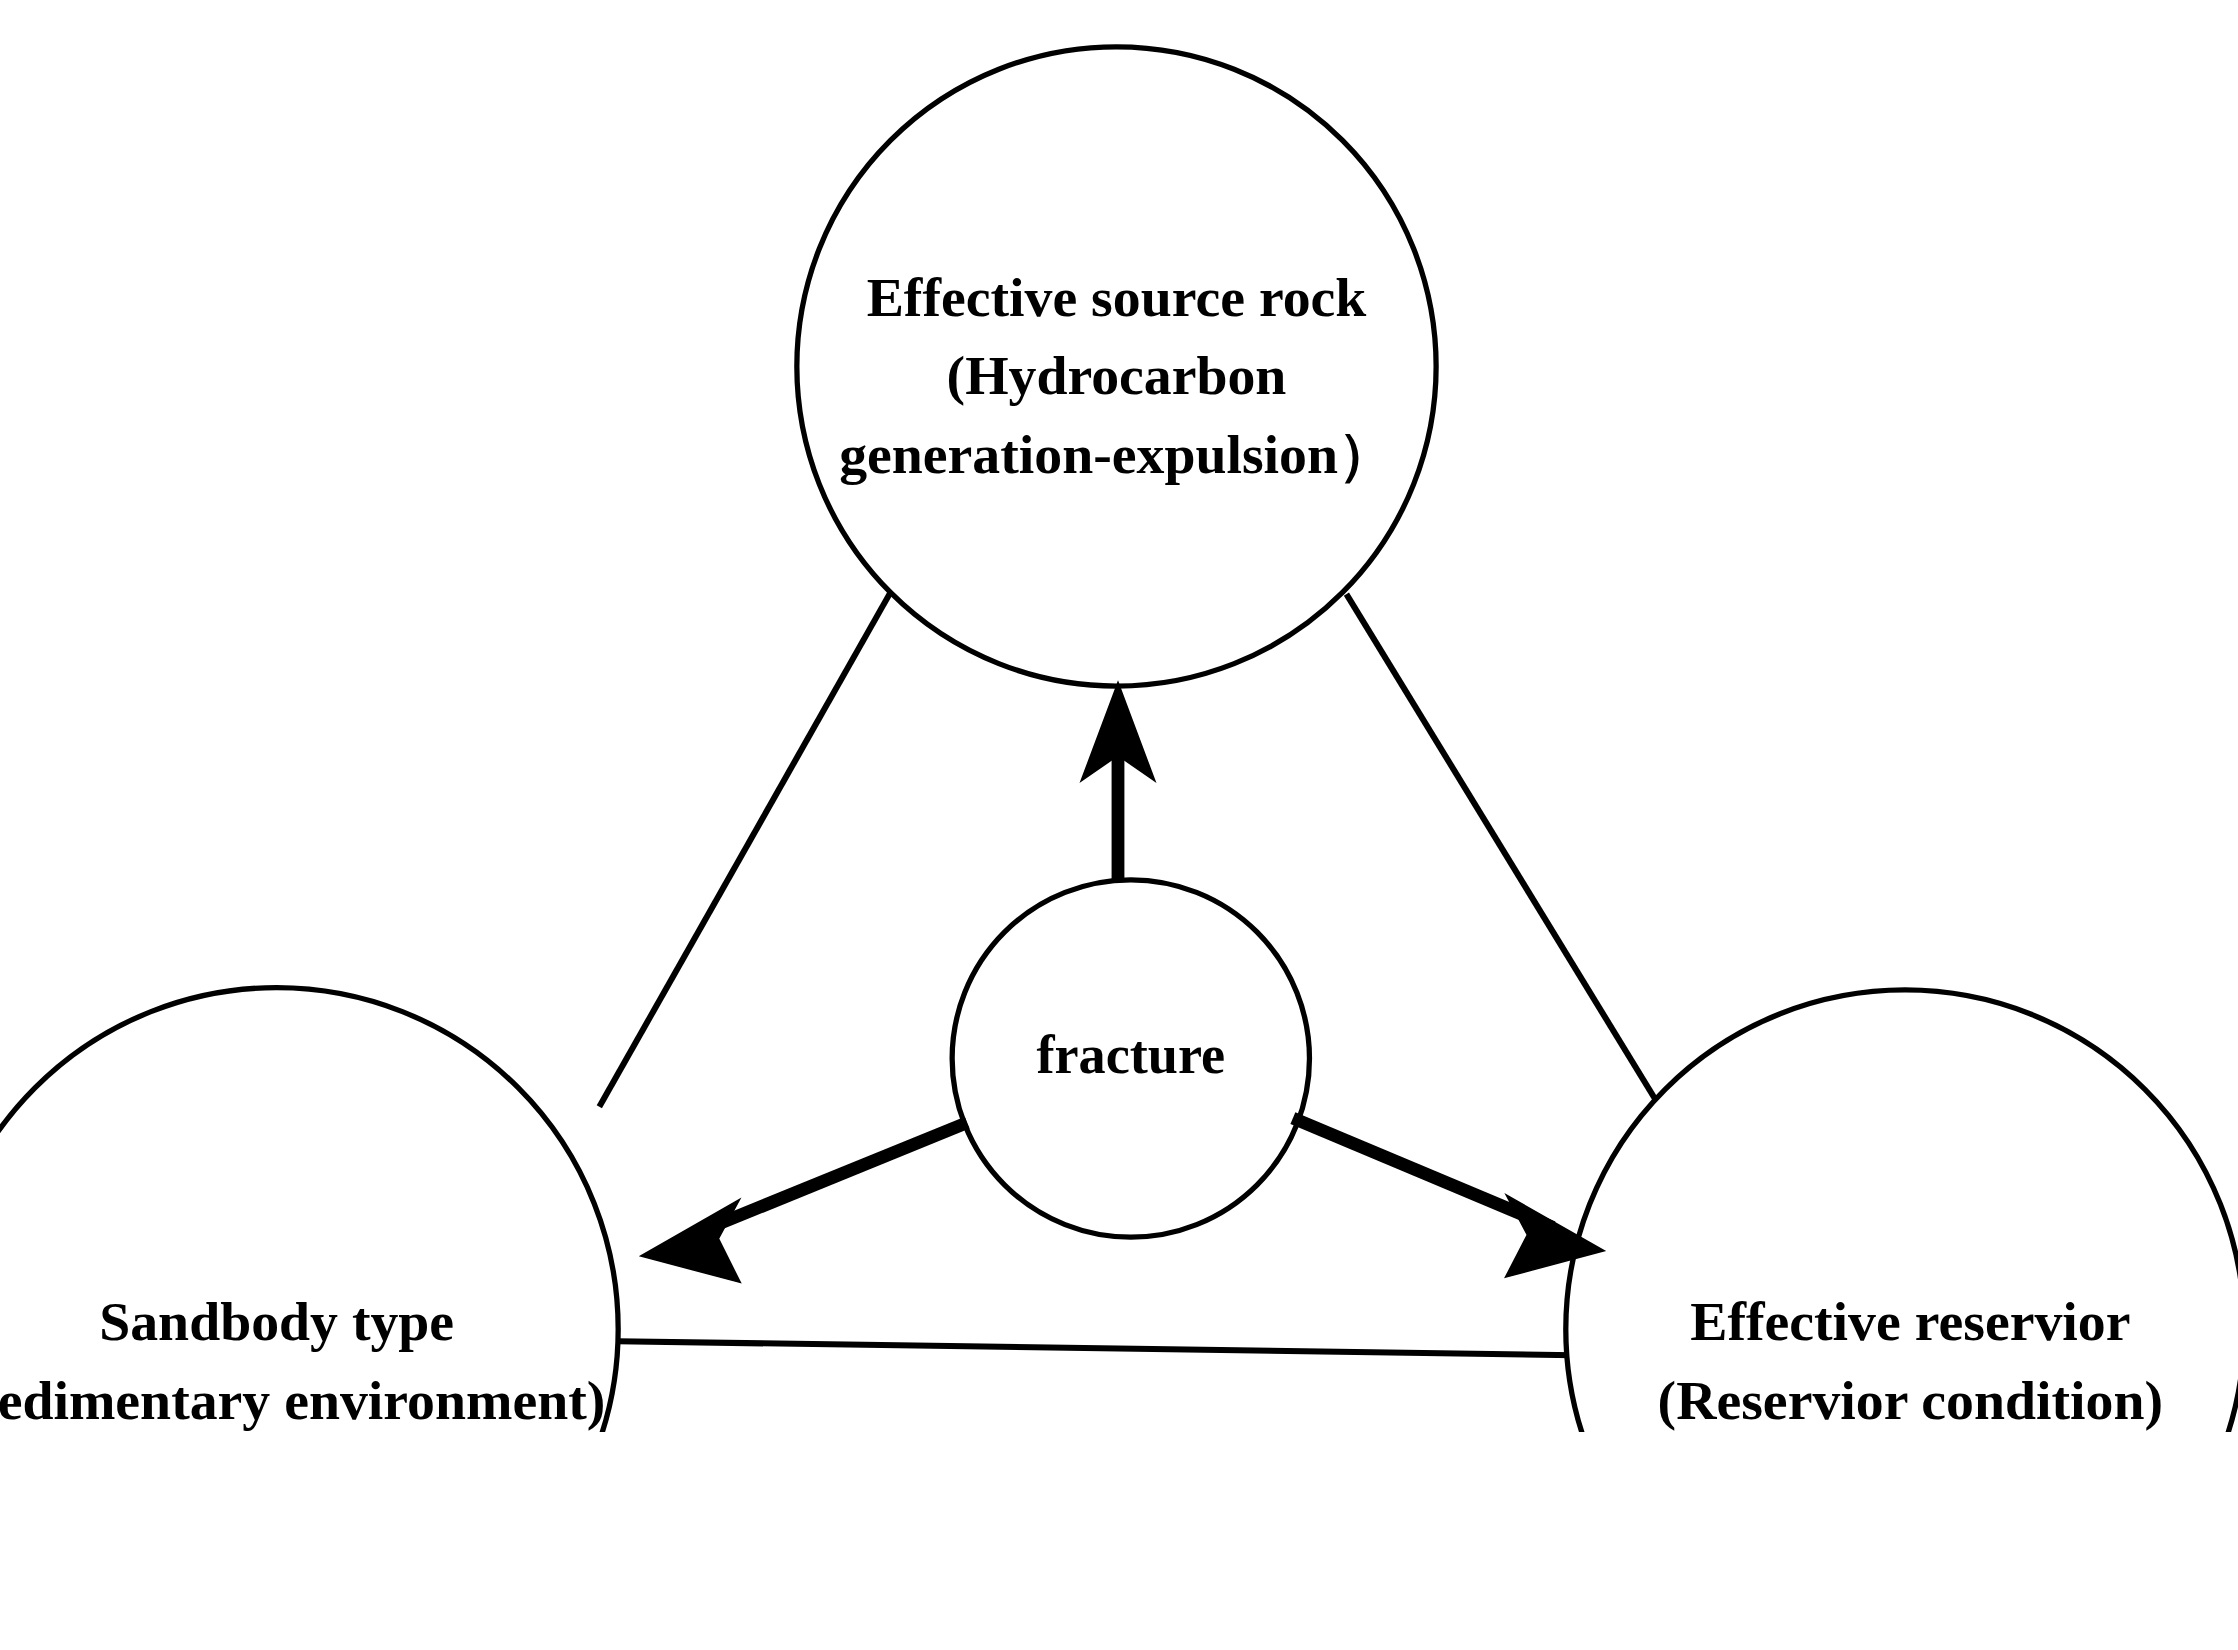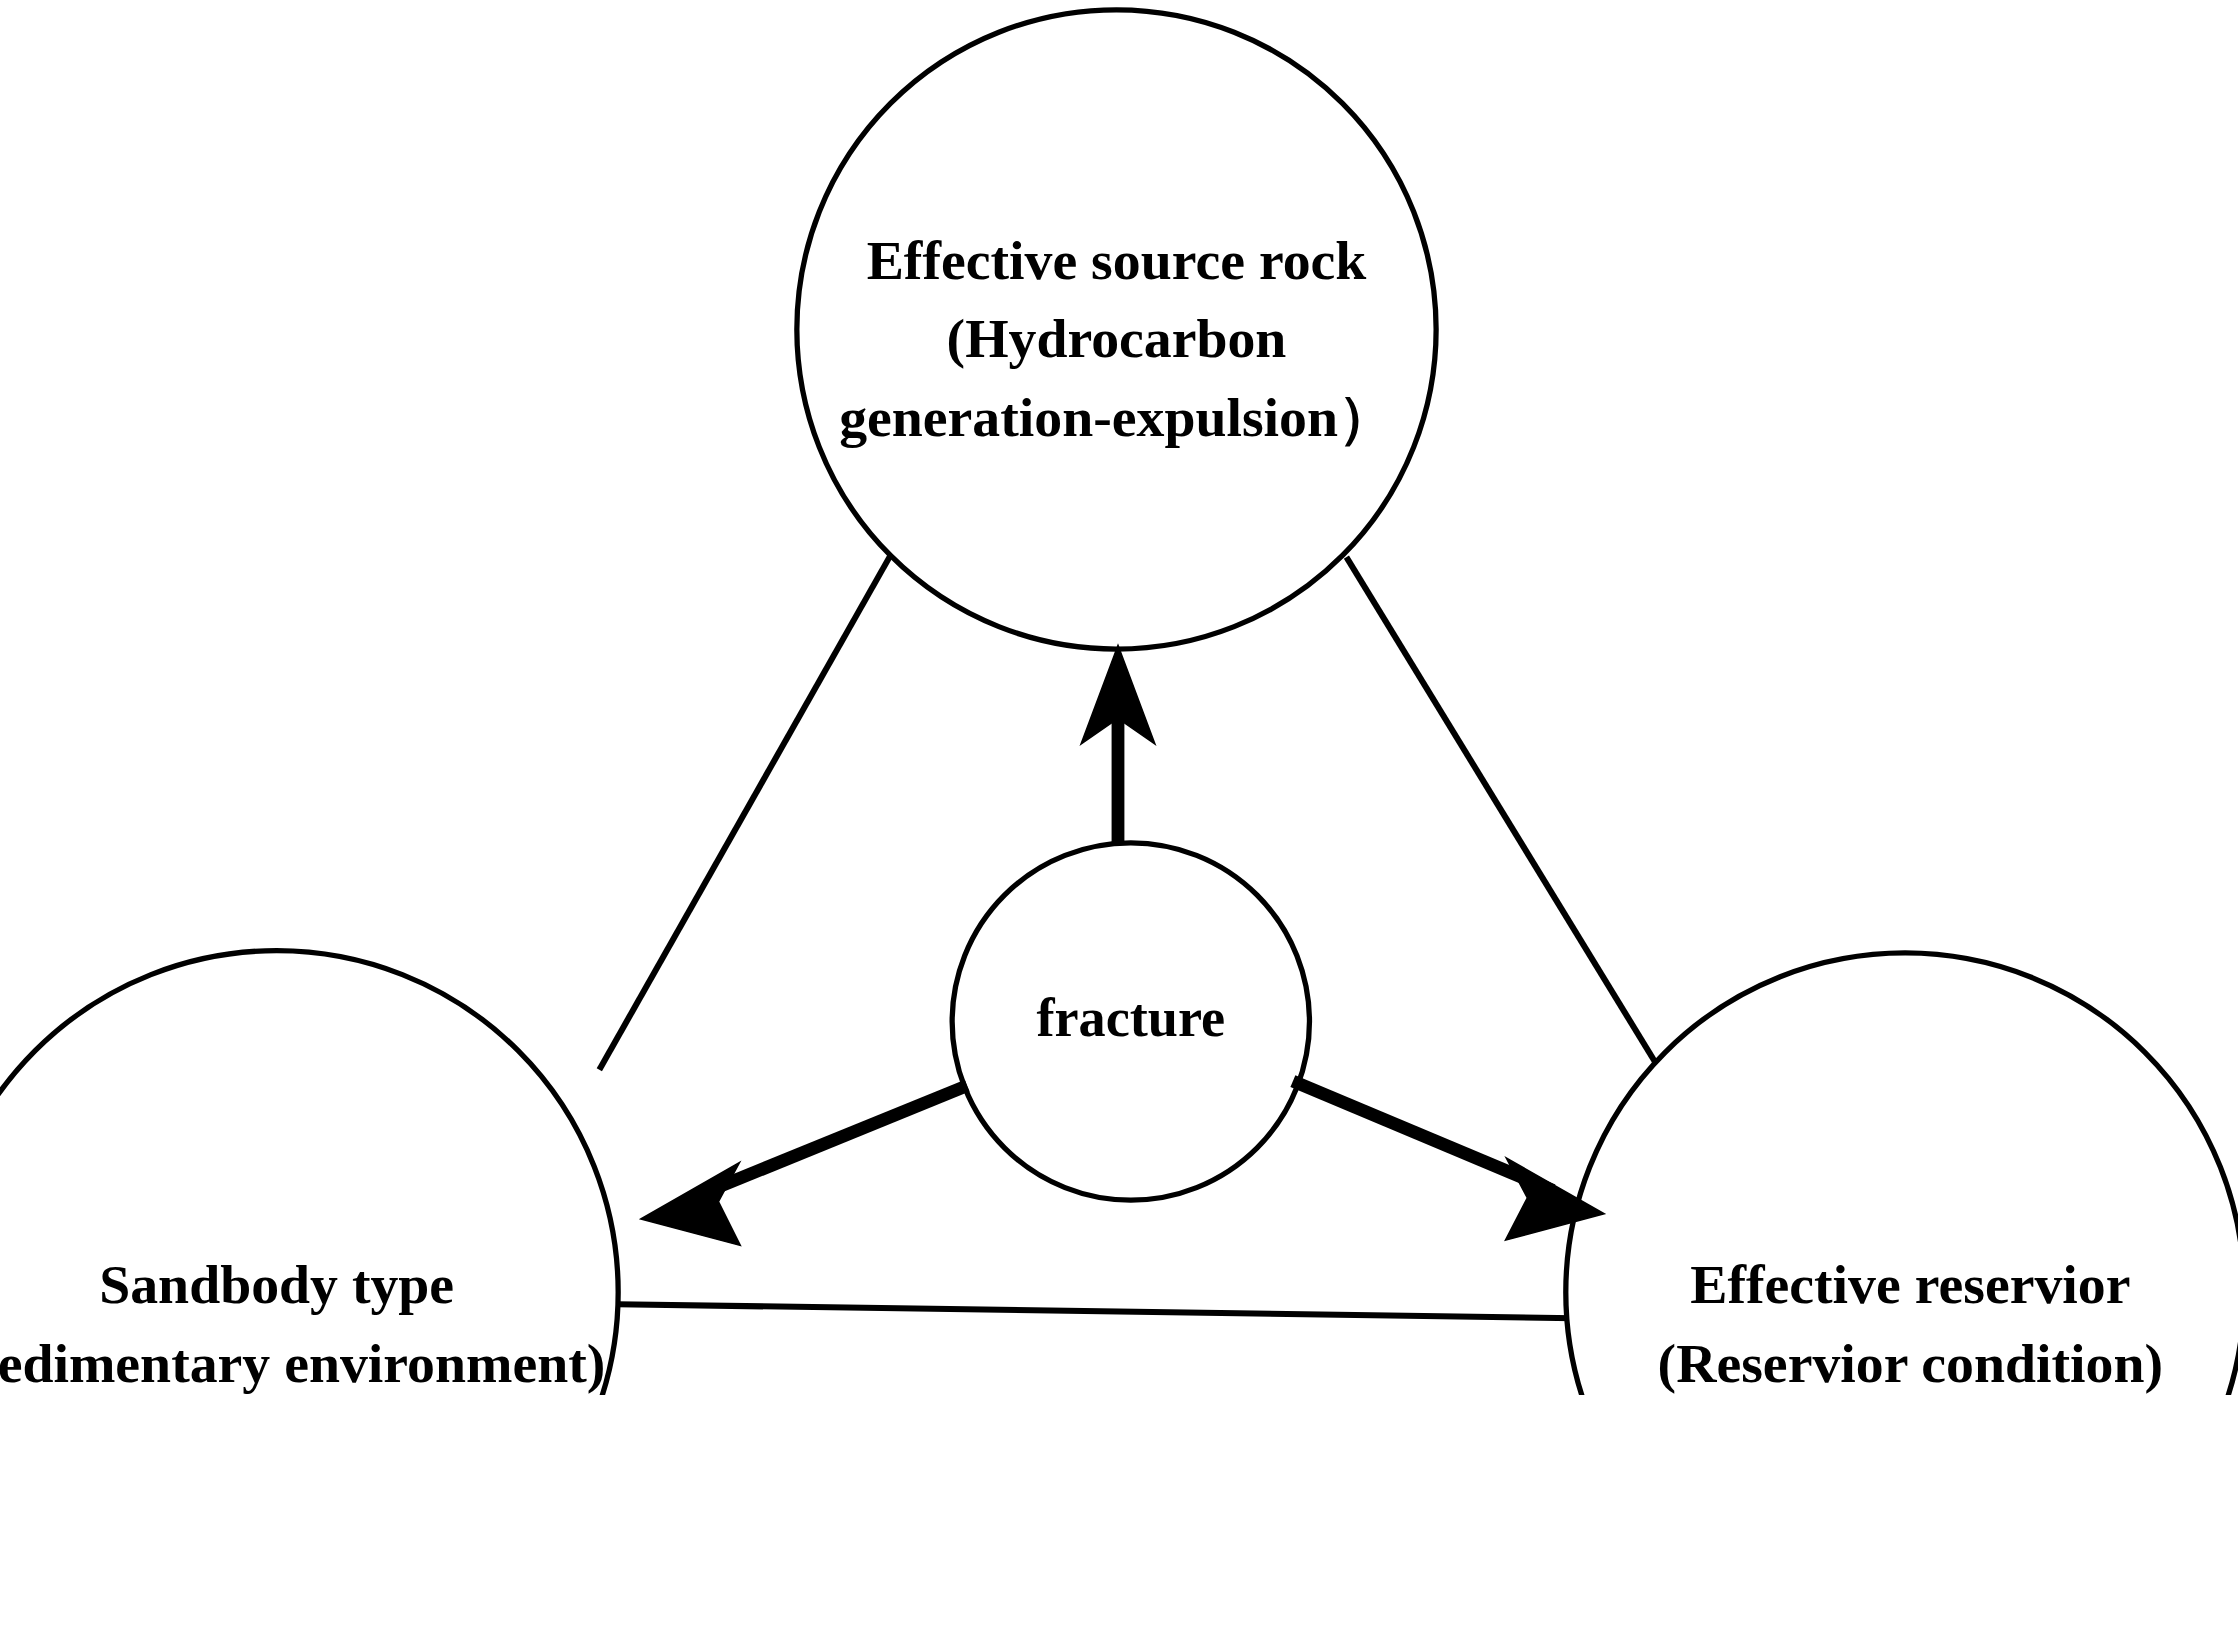--- a/index.html
+++ b/index.html
@@ -10,20 +10,21 @@
   }
   body {
     font-family: "Liberation Serif", "DejaVu Serif", serif;
   }
   #diagram-wrap {
     position: relative;
     width: 2239px;
     height: 1395px;
     background: #ffffff;
     overflow: hidden;
+    margin-top: 37px;
   }
   svg#diagram {
     display: block;
     width: 2239px;
     height: 1651px;
   }
   .node-circle {
     fill: #ffffff;
     stroke: #000000;
     stroke-width: 7;

